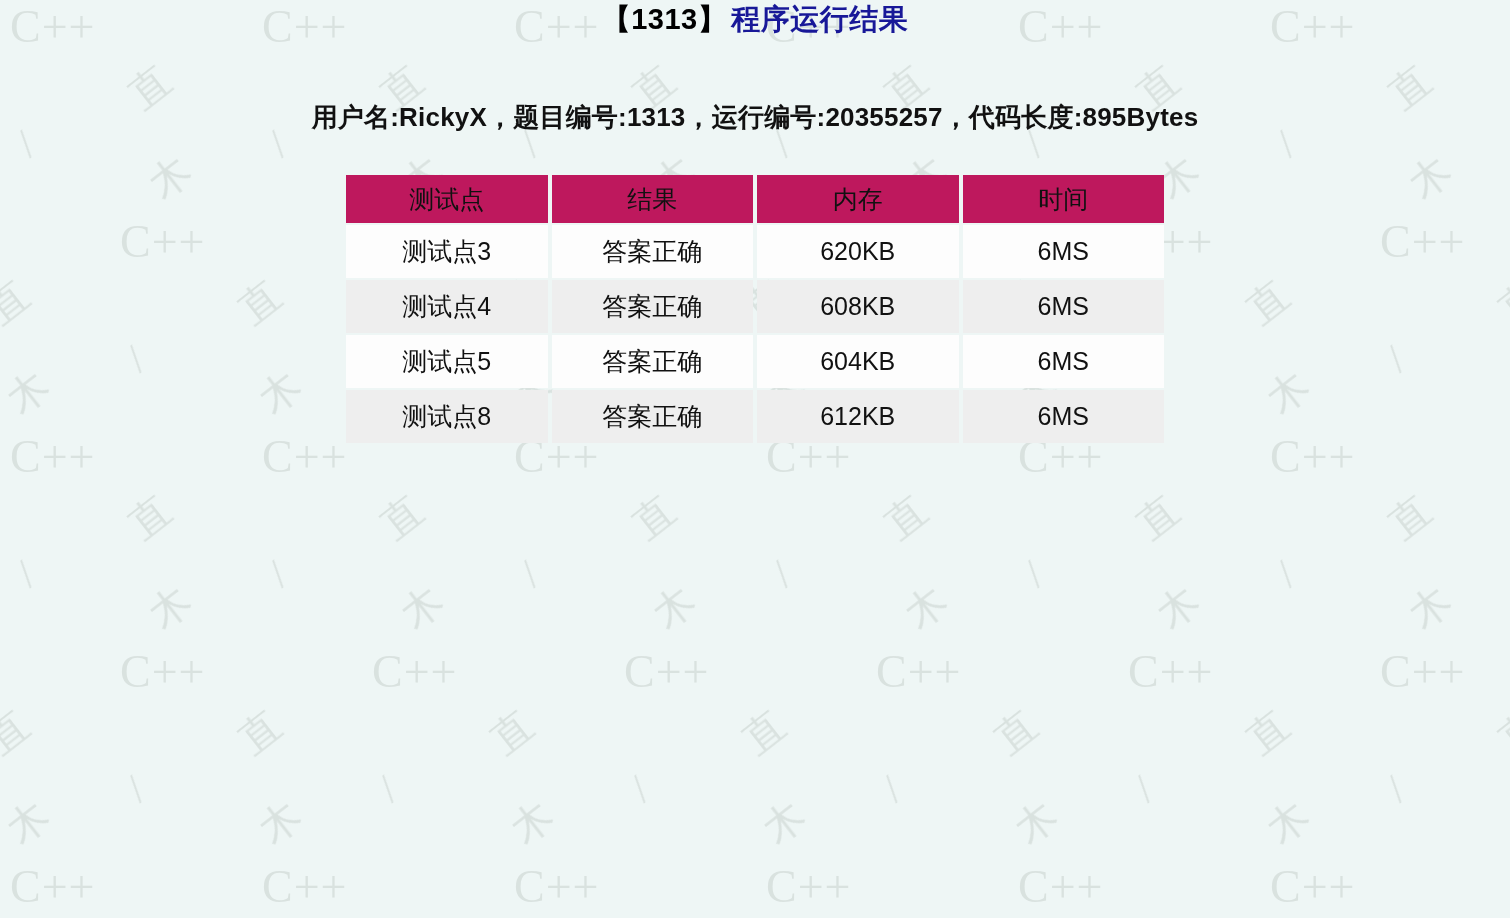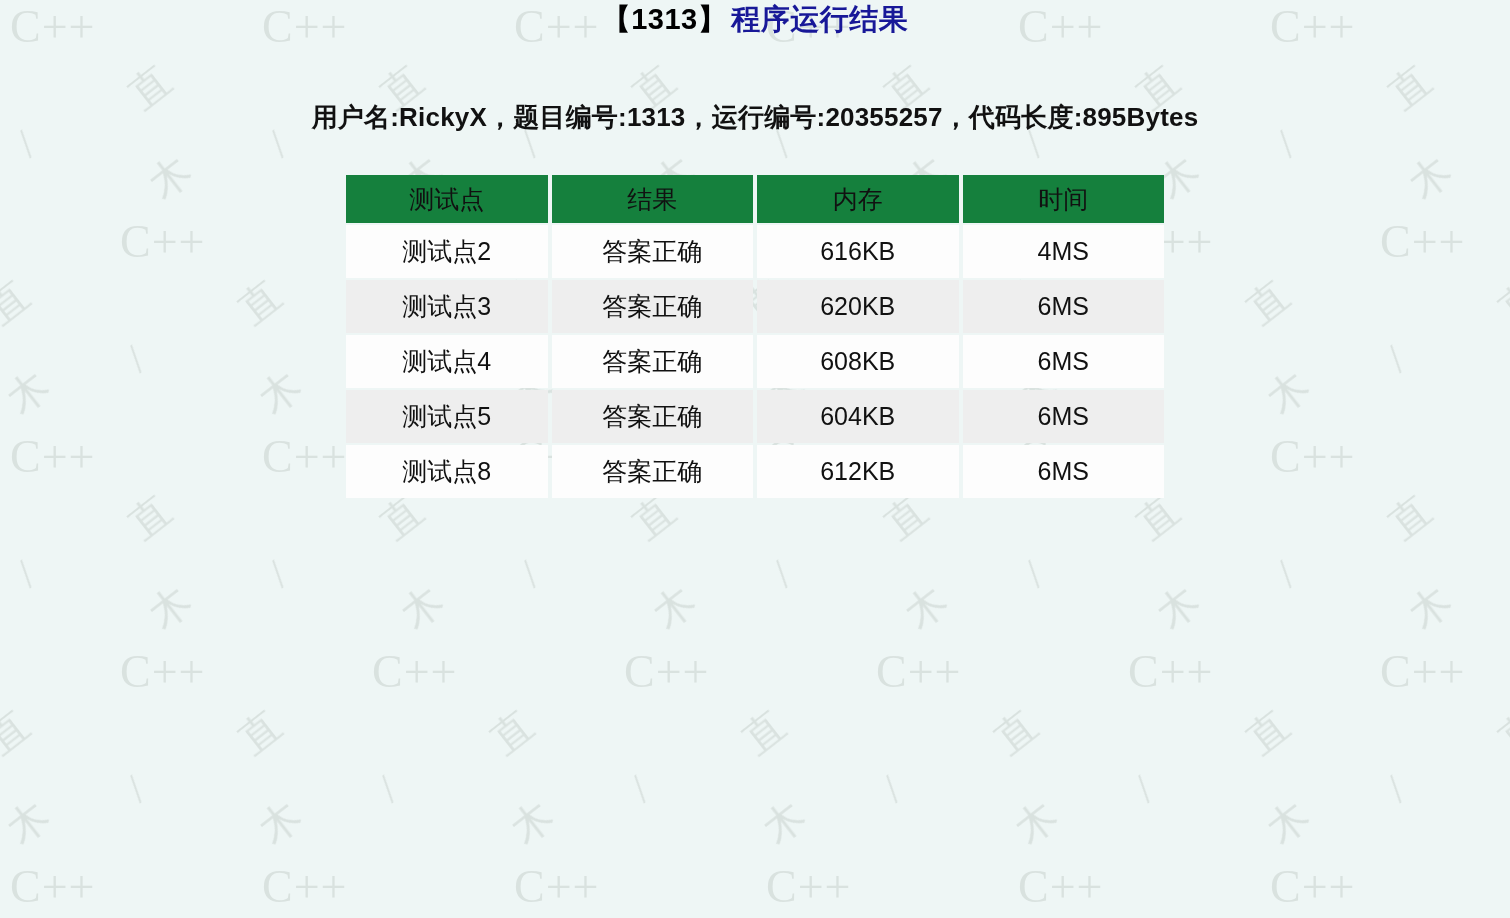--- a/index.html
+++ b/index.html
@@ -86,21 +86,21 @@
     justify-content: center;
   }
   table.results {
     width: 826px;
     border-collapse: separate;
     border-spacing: 4px 2px;
     table-layout: fixed;
     font-size: 25px;
   }
   table.results th {
-    background: #15803d;
+    background: #be185d;
     color: #111111;
     font-weight: normal;
     height: 48px;
     line-height: 48px;
     padding: 0;
   }
   table.results td {
     height: 53px;
     line-height: 53px;
     padding: 0;
@@ -243,26 +243,20 @@
       <thead>
         <tr>
           <th>测试点</th>
           <th>结果</th>
           <th>内存</th>
           <th>时间</th>
         </tr>
       </thead>
       <tbody id="results-body">
           <tr>
-            <td>测试点2</td>
-            <td class="verdict-cell">答案正确</td>
-            <td>616KB</td>
-            <td>4MS</td>
-          </tr>
-          <tr>
             <td>测试点3</td>
             <td class="verdict-cell">答案正确</td>
             <td>620KB</td>
             <td>6MS</td>
           </tr>
           <tr>
             <td>测试点4</td>
             <td class="verdict-cell">答案正确</td>
             <td>608KB</td>
             <td>6MS</td>

